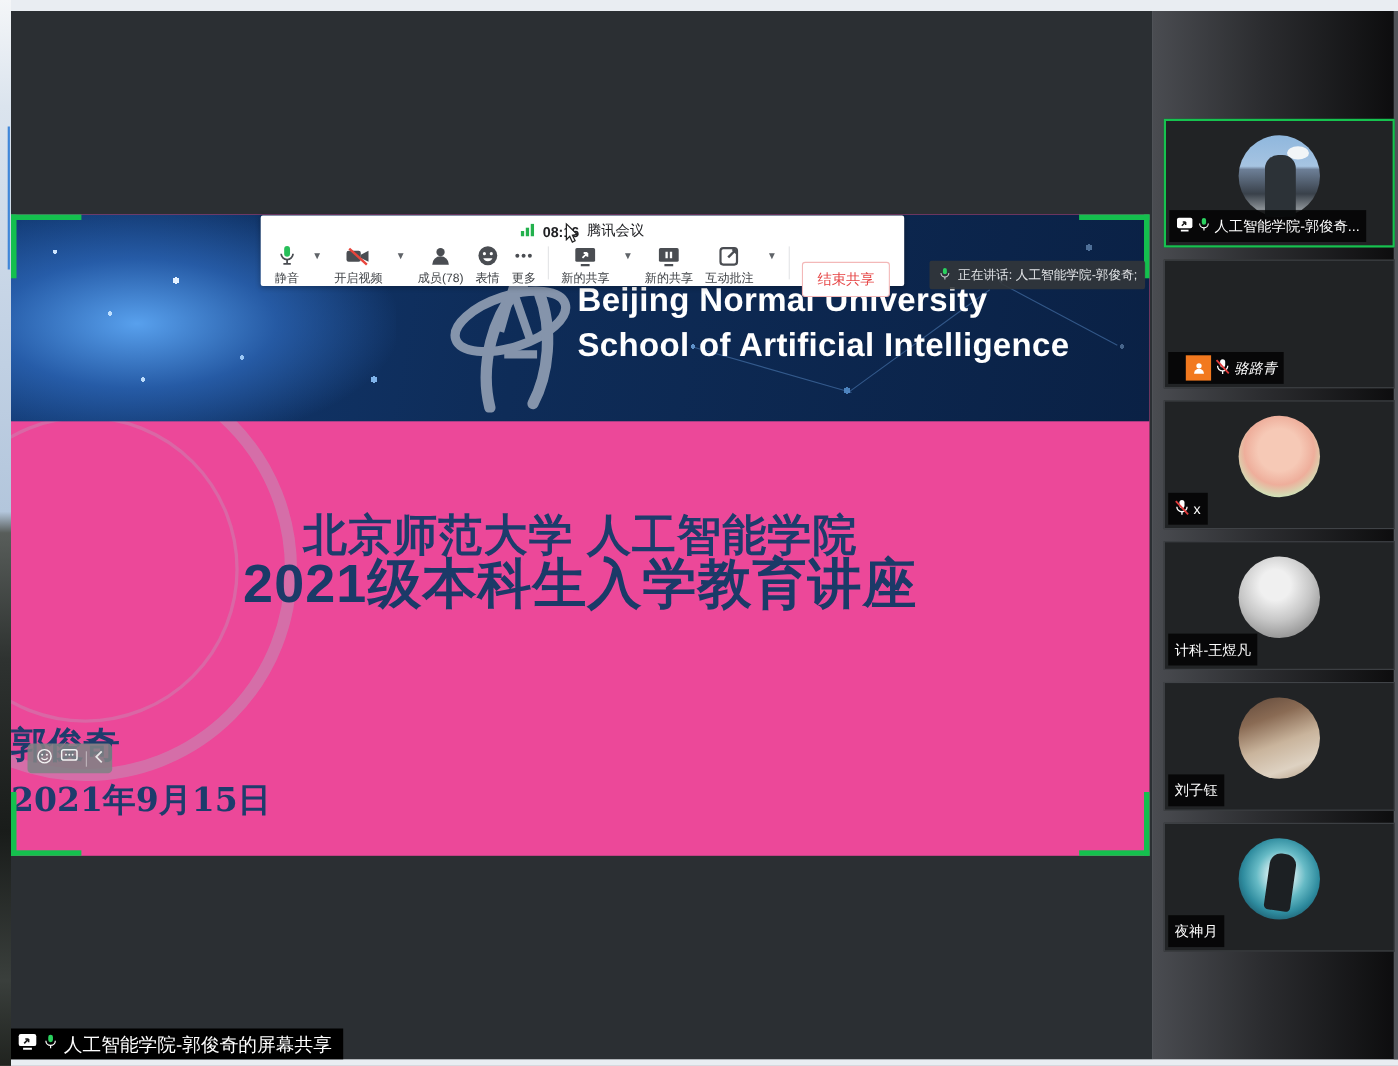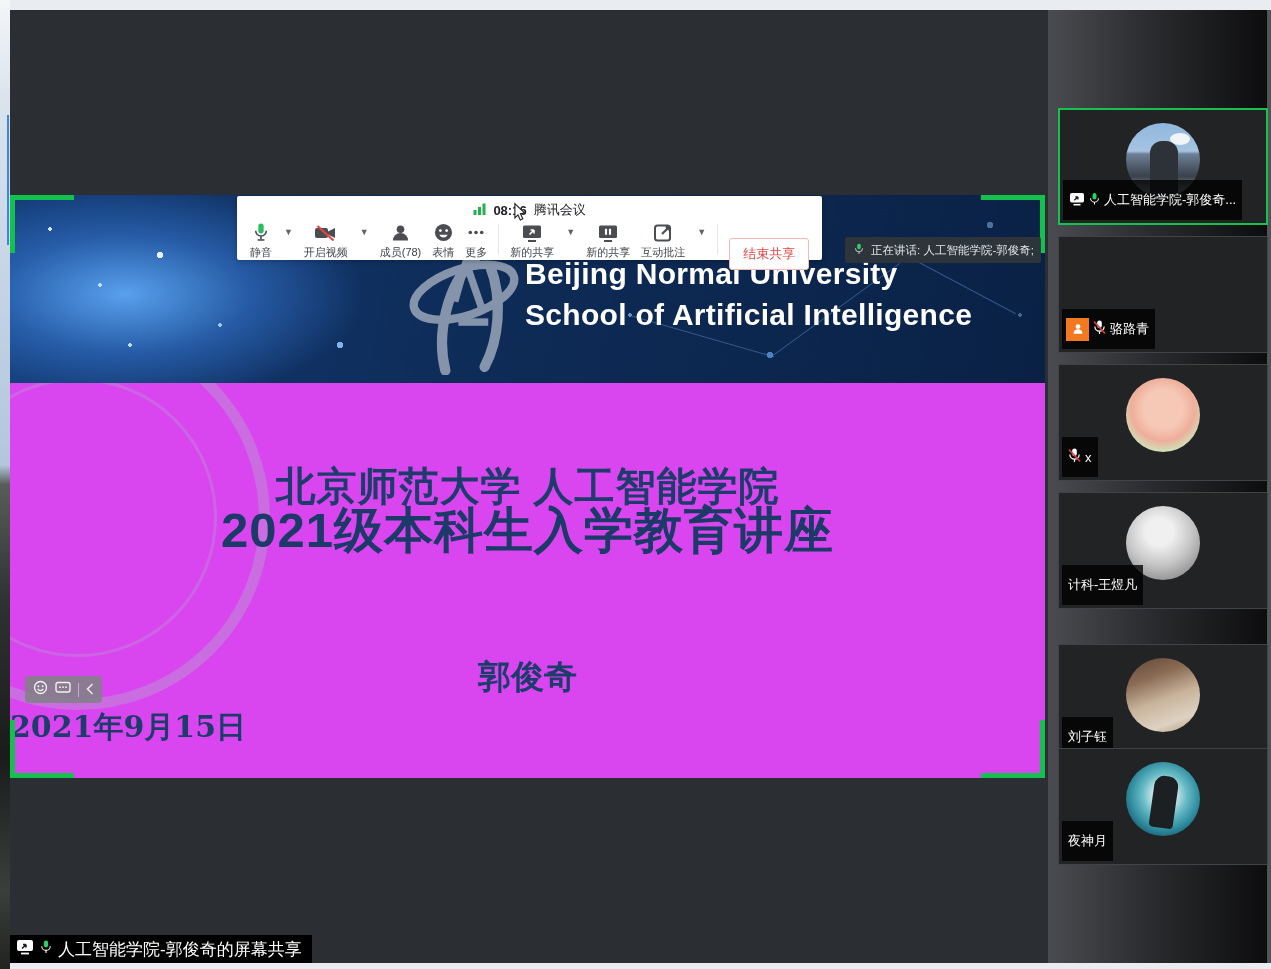--- a/index.html
+++ b/index.html
@@ -15,21 +15,21 @@
   .desktop-strip {
     left:0; top:0; width:10px; height:969px;
     background:linear-gradient(180deg,#f4f6f8 0%,#dbe4ee 10%,#c4d3e5 30%,#b3c6dc 48%,#585d5a 50%,#2e3230 62%,#191c1a 78%,#3a3f3c 92%,#20231f 100%);
   }
   .desktop-accent { left:7px; top:115px; width:2px; height:130px; background:#3f86d8; }
 
   
   .meeting-main { left:10px; top:10px; width:1038px; height:953px; background:#2b2f33; }
 
   
-  .share-region { left:10px; top:195px; width:1035px; height:583px; background:#d946ef; overflow:hidden; }
+  .share-region { left:10px; top:195px; width:1035px; height:583px; background:#ec4899; overflow:hidden; }
 
   .banner {
     position:absolute; left:0; top:0; width:1035px; height:188px;
     background:linear-gradient(100deg,#123a74 0%,#0e2c58 45%,#0a2145 100%);
     overflow:hidden; z-index:2;
   }
   .banner-glow {
     position:absolute; left:-30px; top:-10px; width:380px; height:210px;
     background:radial-gradient(ellipse at 38% 52%,rgba(92,166,244,.95) 0%,rgba(52,116,205,.6) 38%,rgba(20,62,128,0) 72%);
   }
@@ -72,21 +72,21 @@
 
   .slide-subtitle {
     position:absolute; left:0; top:220px; width:100%; text-align:center; z-index:2;
     color:#1d3c6c; font-size:40px; font-weight:bold; letter-spacing:1px; white-space:nowrap;margin-top:44px;
   }
   .slide-title {
     position:absolute; left:0; top:303px; width:100%; text-align:center; z-index:2;
     color:#1b3a68; font-size:49px; font-weight:bold; letter-spacing:1px; white-space:nowrap;
   }
   .slide-presenter {
-    position:absolute; left:0; top:460px; width:100%; text-align:center; z-index:2;
+    position:absolute; left:0; top:460px; width:100%; z-index:2;
     color:#1d3c6c; font-size:33px; font-weight:bold;
     font-family:"DejaVu Serif","Liberation Serif",serif;
   }
   .slide-date {
     position:absolute; left:0; top:512px; width:100%; text-align:left; z-index:2;
     color:#1d3c6c; font-size:30px; font-weight:bold;
     font-family:"DejaVu Serif","Liberation Serif",serif;
   }
 
   
@@ -169,25 +169,25 @@
   .av1::before { content:""; position:absolute; right:10px; top:10px; width:20px; height:12px;
     background:#f2f5f7; border-radius:50%; }
   .av2 { background:#1b6ef3; }
   .av3 { background:radial-gradient(circle at 50% 42%,#f6c9b6 0 34%,#eeae9b 56%,#cfe3b8 76%,#b6d6a2 100%); }
   .av4 { background:radial-gradient(circle at 45% 35%,#f0f0f0 0 22%,#c6c6c6 52%,#8e8e8e 82%,#6e6e6e 100%); }
   .av5 { background:linear-gradient(160deg,#5f4739 0%,#8a6b54 28%,#c9b49c 55%,#ded2c2 80%,#b0997f 100%); }
   .av6 { background:radial-gradient(circle at 52% 45%,#dff2f4 0 16%,#66bac5 40%,#2e8b9e 62%,#16485a 86%,#0e3440 100%); }
   .av6::after { content:""; position:absolute; left:26px; top:14px; width:24px; height:52px;
     background:#1c2023; border-radius:10px 10px 4px 4px; transform:rotate(8deg); }
   .tile-label {
-    position:absolute; left:3px; bottom:3px; max-width:200px; height:40px;
+    position:absolute; left:3px; bottom:3px; max-width:200px; height:29px;
     background:rgba(0,0,0,.78); display:flex; align-items:center; gap:4px;
     padding:0 6px; font-size:13px; color:#fff; white-space:nowrap; overflow:hidden;
   }
-  .tile-label.with-badge { padding-left:4px; }
+  .tile-label.with-badge { padding-left:16px;font-style:italic; }
   .host-badge {
     width:23px; height:23px; background:#f2791f; flex:0 0 auto;
     display:flex; align-items:center; justify-content:center;
   }
 
   .sidebar-edge { left:1267px; top:10px; width:4px; height:953px; background:#515359; }
 </style>
 </head>
 <body>
 
@@ -470,21 +470,21 @@
   </div>
 </div>
 
 <div class="tile" style="top:492px;">
   <div class="avatar av4"></div>
   <div class="tile-label">
     <span>计科-王煜凡</span>
   </div>
 </div>
 
-<div class="tile" style="top:620px;margin-top:24px;">
+<div class="tile" style="top:620px;">
   <div class="avatar av5"></div>
   <div class="tile-label">
     <span>刘子钰</span>
   </div>
 </div>
 
 <div class="tile" style="top:748px;">
   <div class="avatar av6"></div>
   <div class="tile-label">
     <span>夜神月</span>

